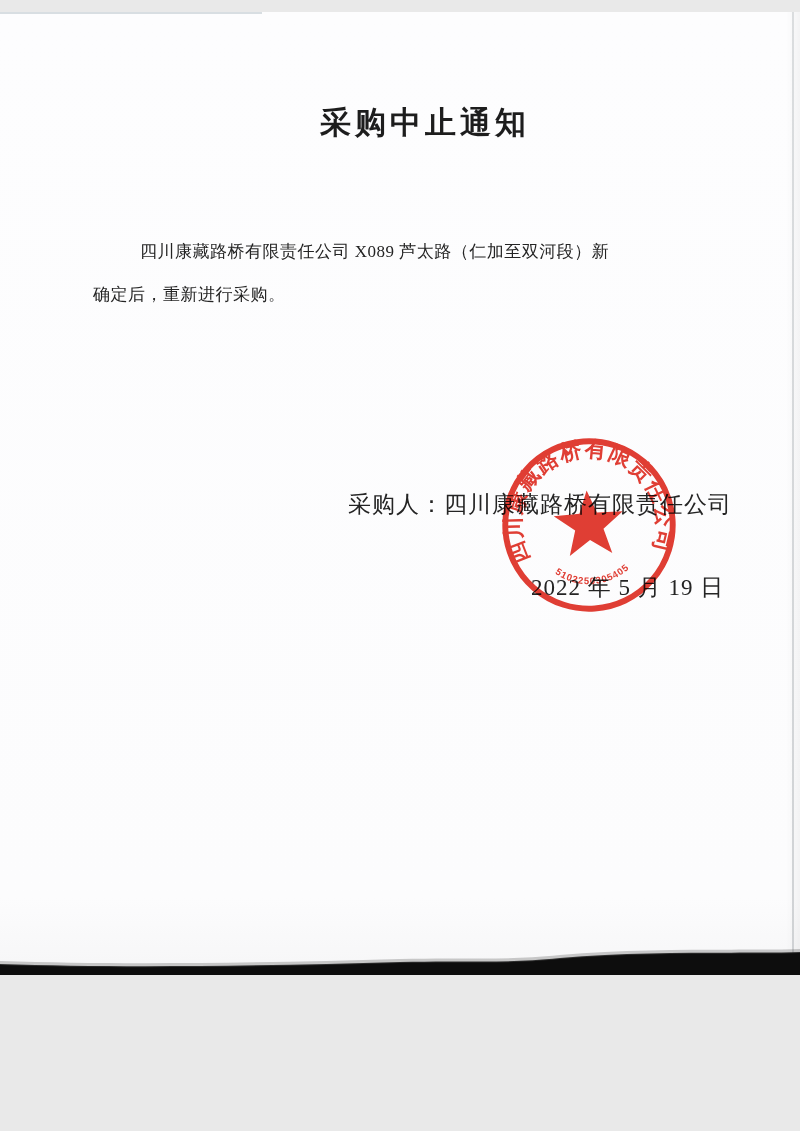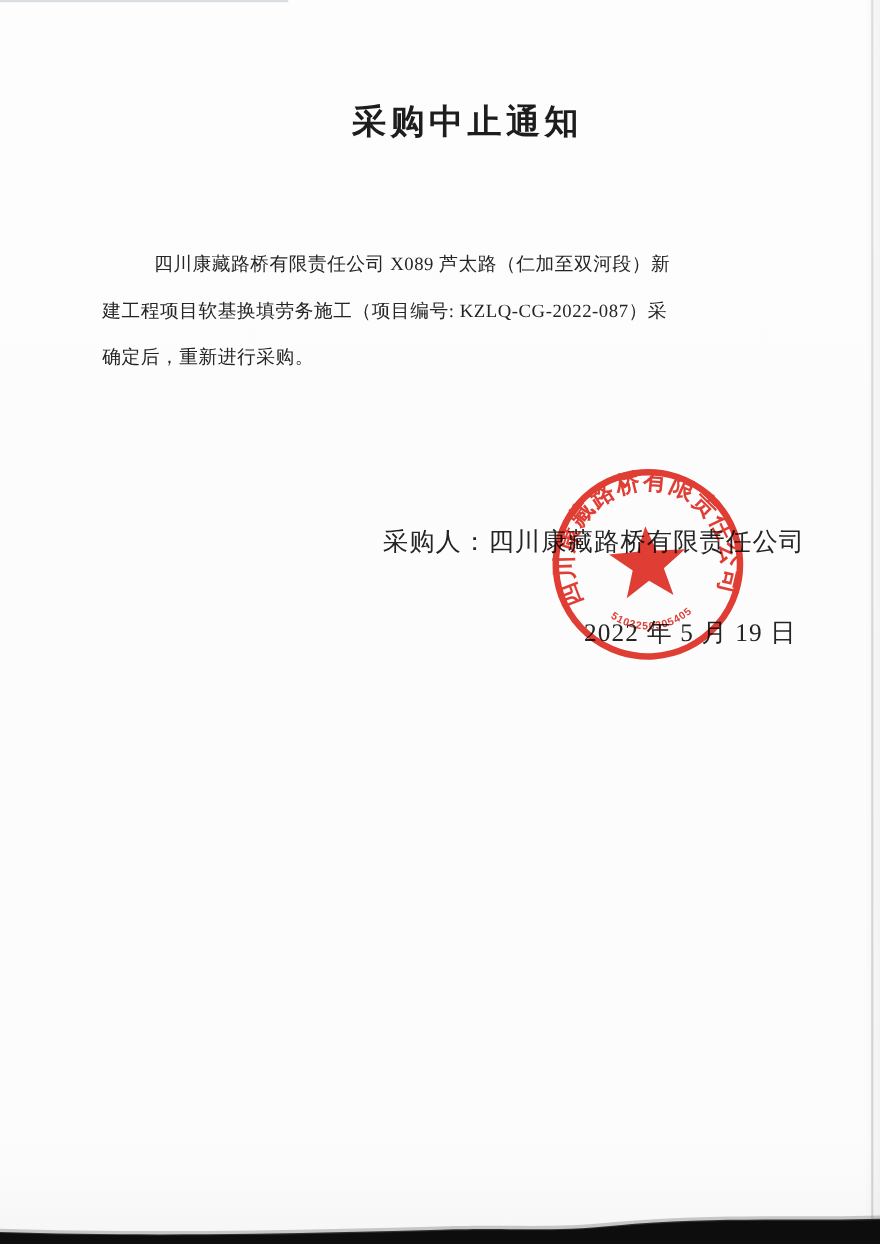--- a/index.html
+++ b/index.html
@@ -1,20 +1,20 @@
 <!DOCTYPE html>
 <html><head>
 <meta charset="utf-8">
 <style>
   html, body { margin: 0; padding: 0; background: #e9e9e9; }
   .page {
     position: relative;
     width: 800px;
-    height: 1131px;
-    margin: 0 auto;
+    height: 963px;
+    margin: 12px auto;
     background: linear-gradient(180deg, #fdfdfe 0%, #fcfcfd 92%, #f6f6f7 100%);
     overflow: hidden;
     font-family: "Liberation Serif", "DejaVu Serif", serif;
     color: #242424;
   }
   
   .edge-top-left {
     position: absolute; left: 0; top: 0; width: 262px; height: 2px;
     background: #b9c5cb; opacity: .55;
   }
@@ -76,21 +76,20 @@
 
   <div class="edge-top-left"></div>
   <div class="edge-right-shade"></div>
   <div class="edge-right-line"></div>
 
   <div class="title">采购中止通知</div>
 
 
   <div class="paragraph">
     <div class="line indent">四川康藏路桥有限责任公司 X089 芦太路（仁加至双河段）新</div>
-    <div class="line">建工程项目软基换填劳务施工（项目编号: KZLQ-CG-2022-087）采</div>
     <div class="line">确定后，重新进行采购。</div>
   </div>
 
   <div class="purchaser">采购人：四川康藏路桥有限责任公司</div>
 
   <div class="dateline">2022 年 5 月 19 日</div>
 
   <svg class="seal" viewBox="0 0 200 200" aria-hidden="true">
     <defs>
       <path id="arc-company" d="M 32 132 A 75.2 75.2 0 1 1 168 132" fill="none"></path>

